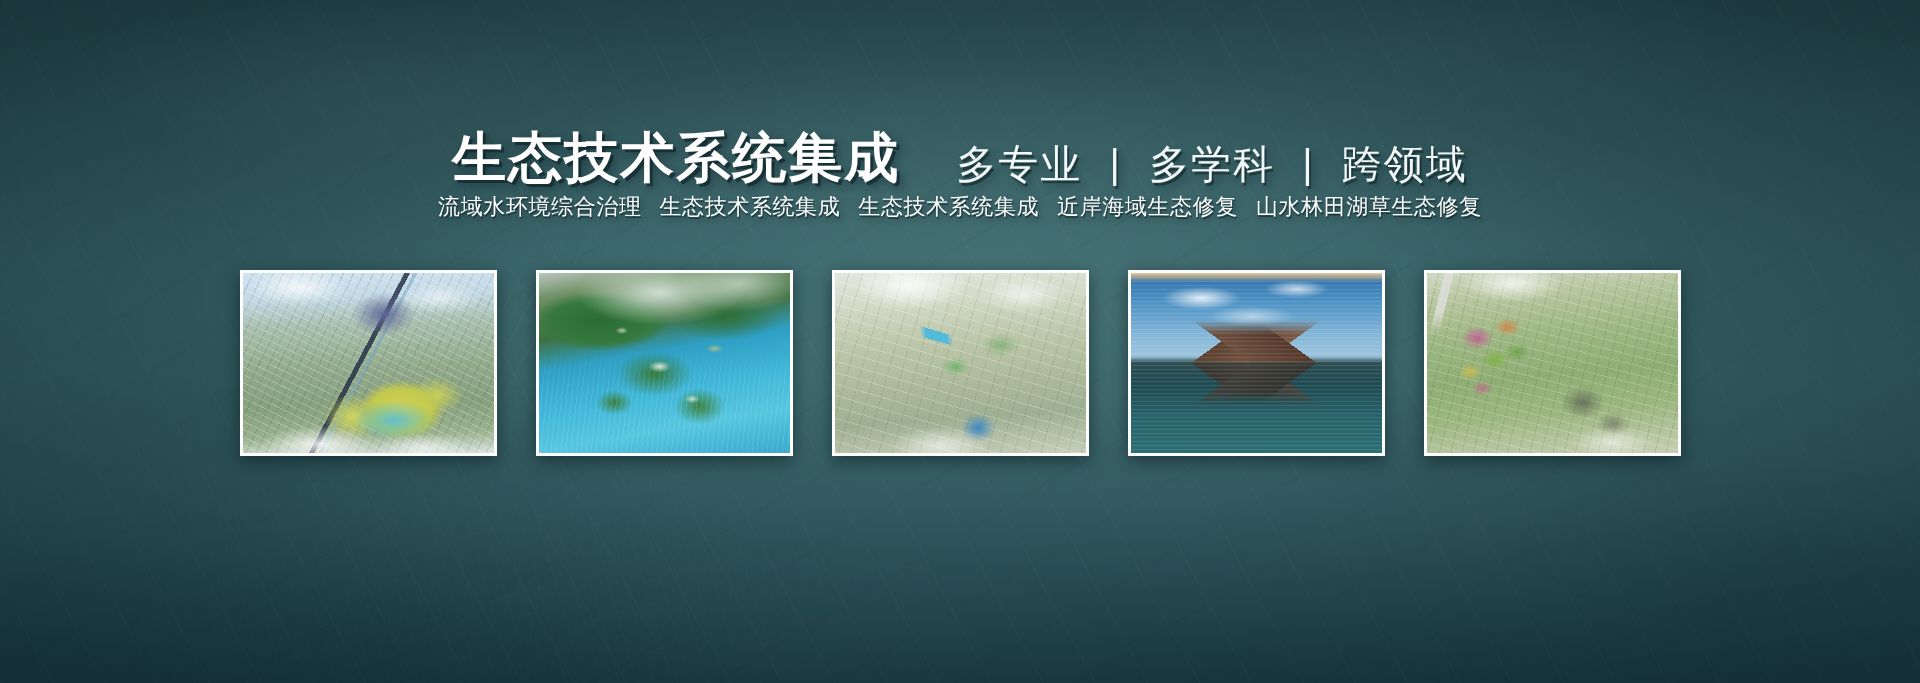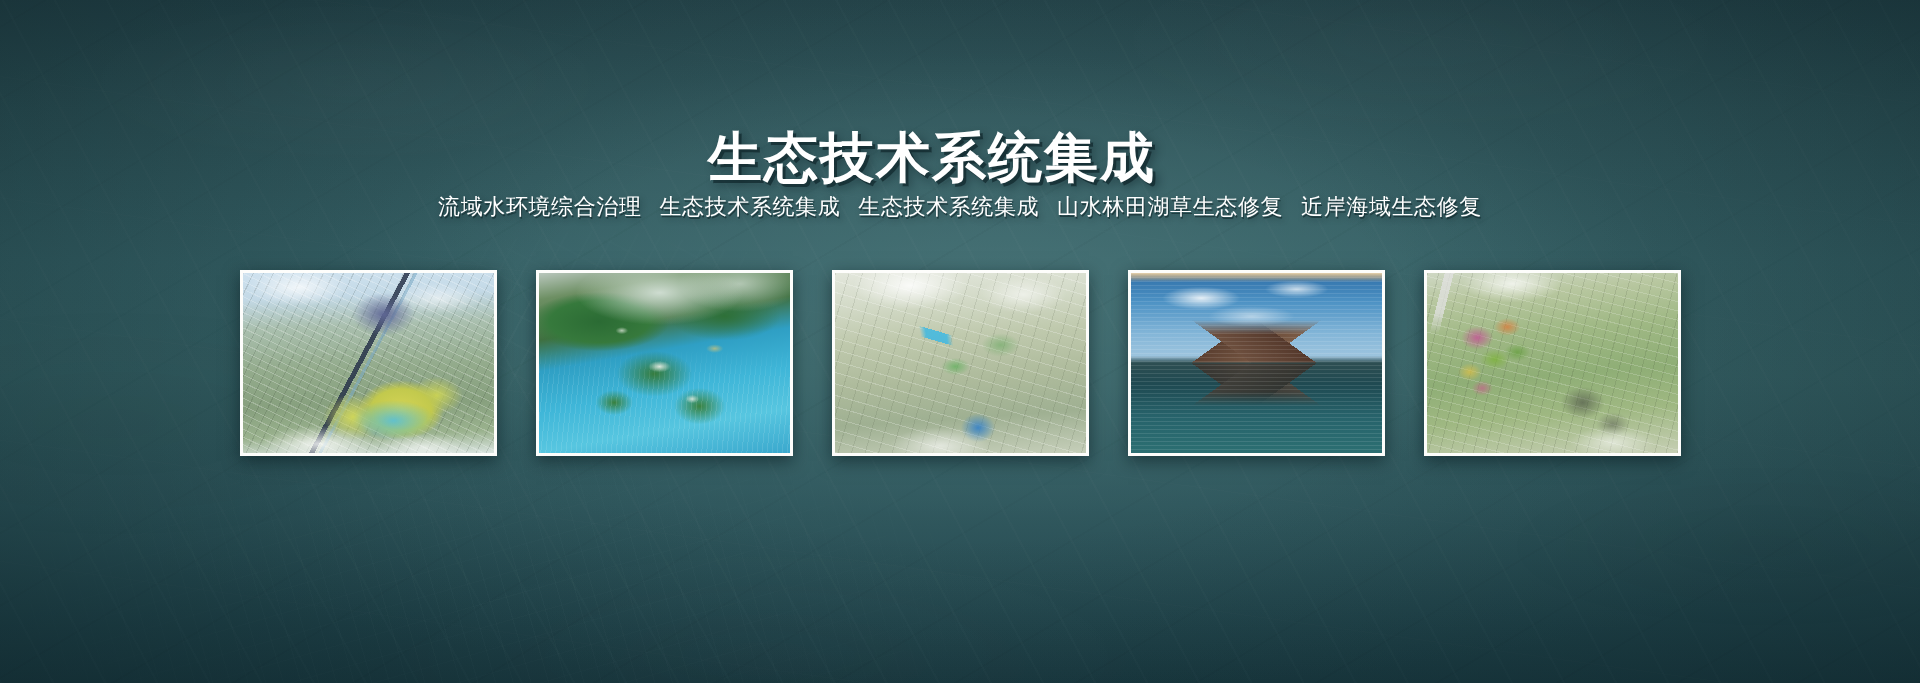--- a/index.html
+++ b/index.html
@@ -272,28 +272,35 @@
   <div id="tex-b"></div>
   <div id="tex-c"></div>
   <div id="tex-d"></div>
   <div id="vignette"></div>
 
   <div id="content">
 
     <div class="headline">
       <div class="title">生态技术系统集成</div>
       <div class="title-gap"></div>
+      <div class="subtitle">
+        <span>多专业</span>
+        <span class="sep">|</span>
+        <span>多学科</span>
+        <span class="sep">|</span>
+        <span>跨领域</span>
+      </div>
     </div>
 
     <div class="keywords">
       <span class="keyword">流域水环境综合治理</span>
       <span class="keyword">生态技术系统集成</span>
       <span class="keyword">生态技术系统集成</span>
+      <span class="keyword">近岸海域生态修复</span>
       <span class="keyword">山水林田湖草生态修复</span>
-      <span class="keyword">近岸海域生态修复</span>
     </div>
 
     <div class="gallery">
 
       <div class="thumb">
         <div class="thumb-inner">
           <div class="t1-a"></div>
           <div class="t1-f"></div>
           <div class="t1-c"></div>
           <div class="t1-d"></div>

